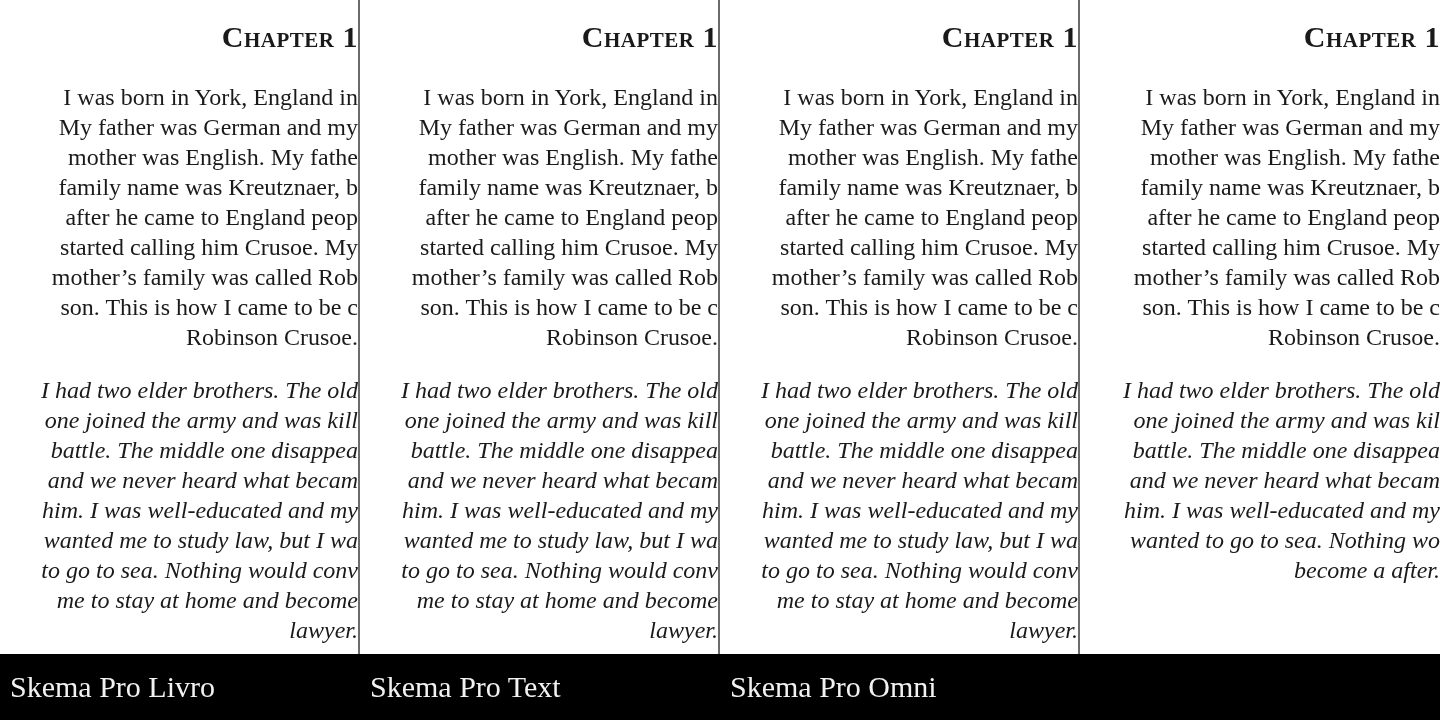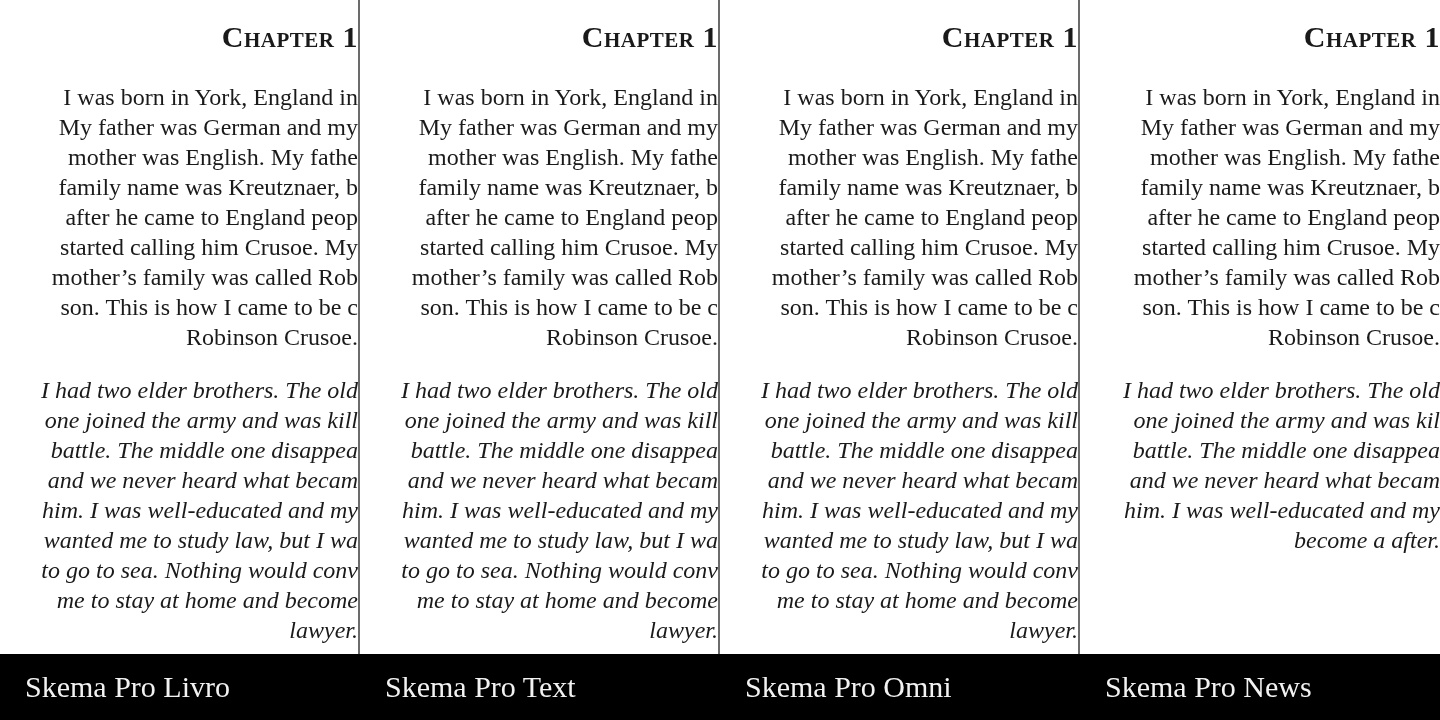--- a/index.html
+++ b/index.html
@@ -10,21 +10,21 @@
   body{background:var(--bg);font-family:"Liberation Serif",serif;color:var(--text);}
   .specimen{display:flex;height:654px;background:var(--bg);}
   .col{flex:0 0 360px;width:360px;overflow:hidden;padding:20px 0 0 25px;border-right:2px solid var(--divider);text-align:right;}
   .col:last-child{border-right:none;}
   .heading{font-size:30px;line-height:34px;font-weight:700;font-variant:small-caps;letter-spacing:0.5px;margin-bottom:28px;white-space:nowrap;}
   .para{display:block;}
   .para .line{font-size:24px;line-height:30px;white-space:nowrap;}
   .para.italic{margin-top:23px;}
   .para.italic .line{font-style:italic;}
   .footer{display:flex;height:66px;background:var(--footer_bg);align-items:center;}
-  .footer .flabel{flex:0 0 360px;width:360px;padding-left:25px;font-size:30px;line-height:34px;color:var(--footer_text);white-space:nowrap;overflow:hidden;}
+  .footer .flabel{flex:0 0 360px;width:360px;padding-left:10px;font-size:30px;line-height:34px;color:var(--footer_text);white-space:nowrap;overflow:hidden;}
 </style>
 </head>
 <body>
 
 <div class="specimen">
 
   <div class="col">
     <div class="heading">Chapter 1</div>
     <div class="para">
       <div class="line">I was born in York, England in</div>
@@ -114,24 +114,24 @@
       <div class="line">mother’s family was called Rob</div>
       <div class="line">son. This is how I came to be c</div>
       <div class="line">Robinson Crusoe.</div>
     </div>
     <div class="para italic">
       <div class="line">I had two elder brothers. The old</div>
       <div class="line">one joined the army and was kil</div>
       <div class="line">battle. The middle one disappea</div>
       <div class="line">and we never heard what becam</div>
       <div class="line">him. I was well-educated and my</div>
+      <div class="line">wanted to go to sea. Nothing wo</div>
       <div class="line">become a after.</div>
     </div>
   </div>
 
 </div>
 
 <div class="footer">
   <div class="flabel">Skema Pro Livro</div>
   <div class="flabel">Skema Pro Text</div>
   <div class="flabel">Skema Pro Omni</div>
-  <div class="flabel">Skema Pro News</div>
 </div>
 
 </body></html>

